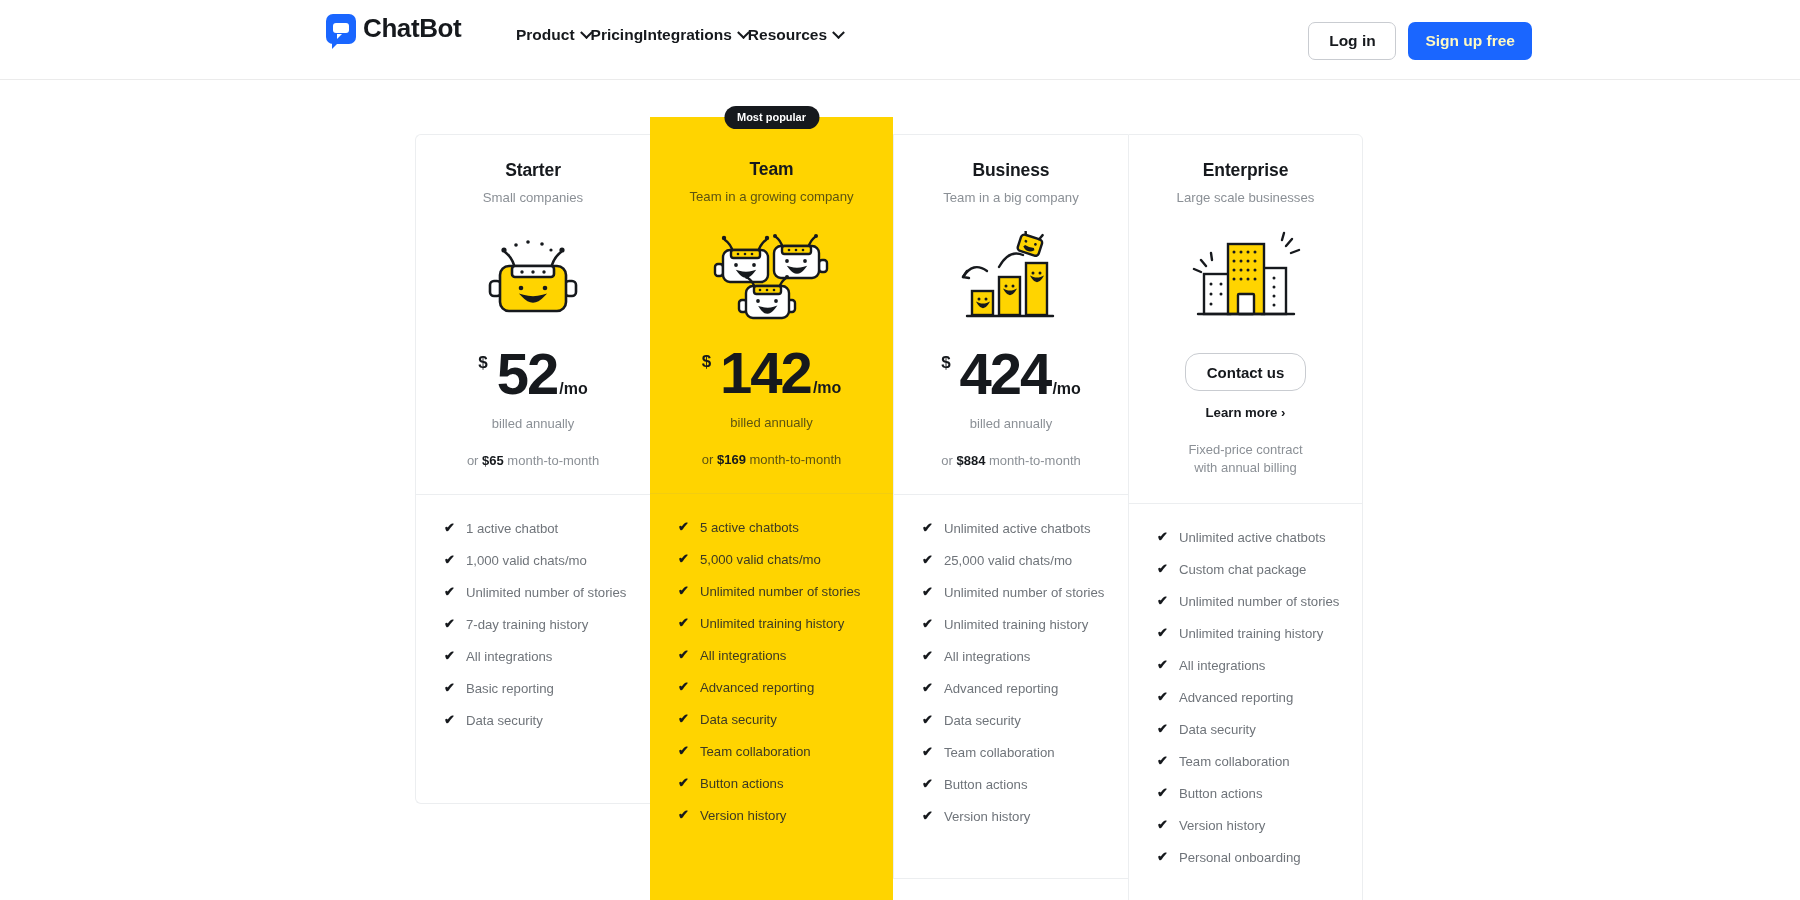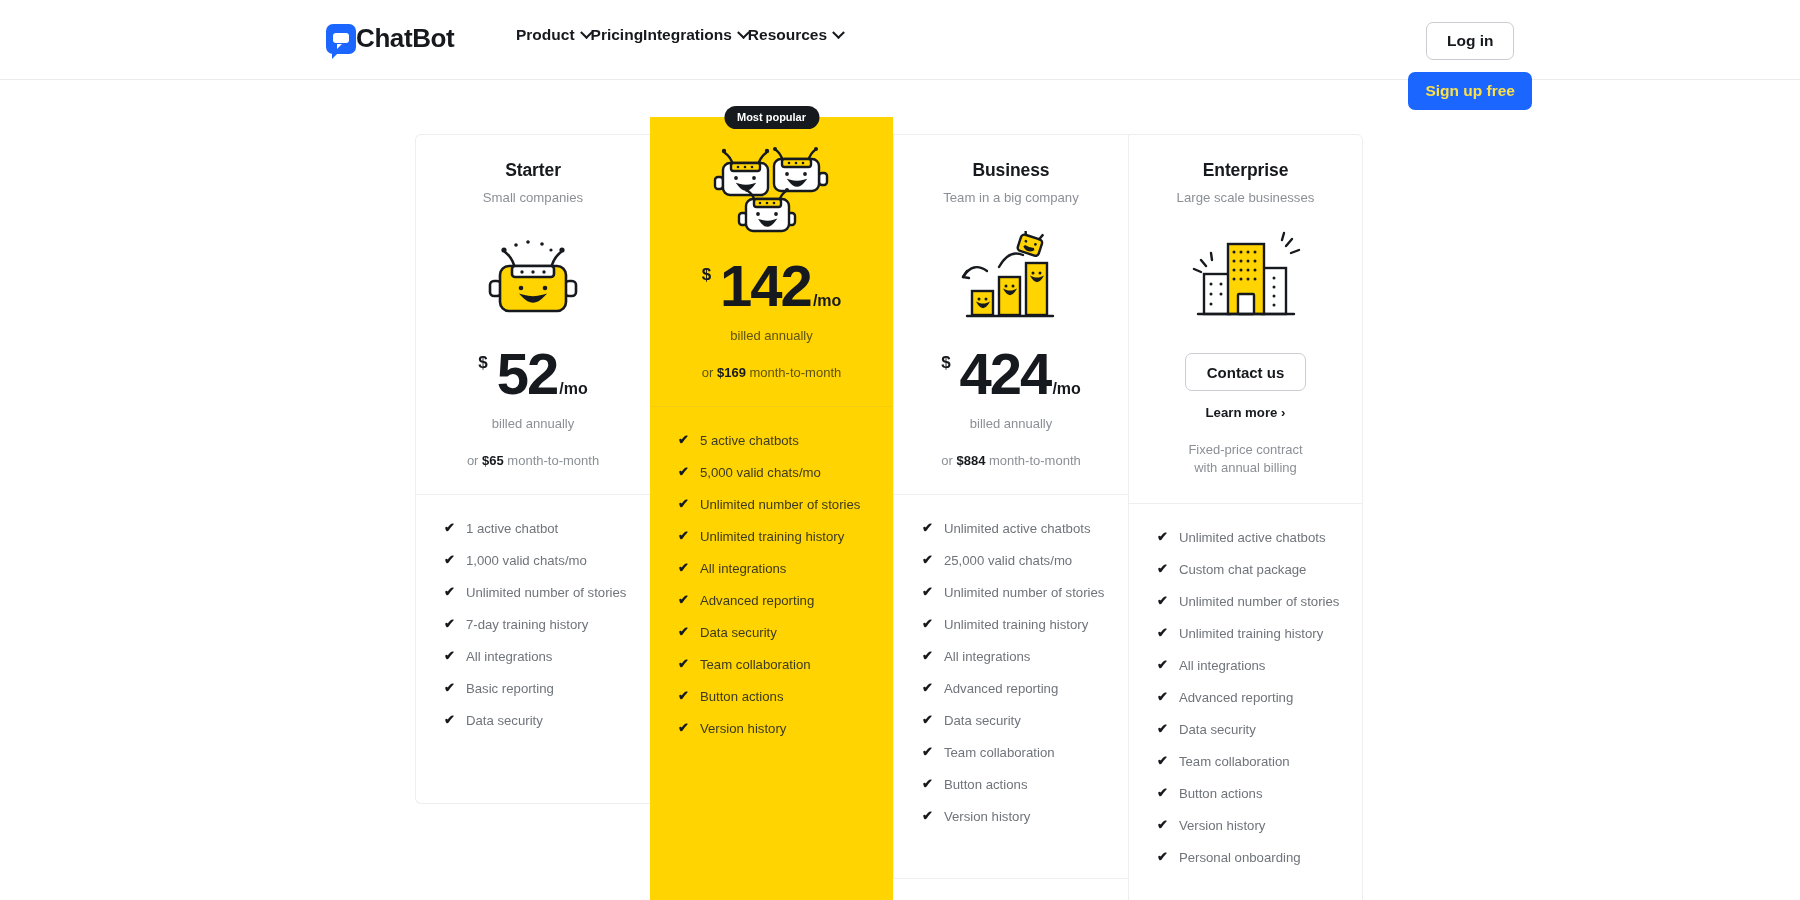--- a/index.html
+++ b/index.html
@@ -12,22 +12,22 @@
 
   
   .header {
     position: relative;
     height: 80px;
     border-bottom: 1px solid #ebebeb;
     display: flex;
     align-items: center;
   }
   .logo-wrap {
-    position: absolute; left: 326px; top: 23px;
-    display: flex; align-items: center; gap: 0;
+    position: absolute; left: 326px; top: 13px;
+    display: flex; align-items: center; gap: 7px;
   }
   .logo-mark {
     width: 30px; height: 30px; border-radius: 7px;
     background: #1a66ff; position: relative;
   }
   .logo-mark::after {
     content: ""; position: absolute; left: 6px; bottom: -5px;
     width: 0; height: 0;
     border-left: 7px solid #1a66ff;
     border-bottom: 7px solid transparent;
@@ -60,34 +60,34 @@
   .chev {
     width: 9px; height: 9px;
     border-right: 2px solid #16191d;
     border-bottom: 2px solid #16191d;
     transform: rotate(45deg) translate(-2px,-2px);
     display: inline-block;
   }
 
   .header-actions {
     position: absolute; right: 268px; top: 22px;
-    display: flex; align-items: center; gap: 12px; flex-direction: column;
+    display: flex; align-items: center; gap: 12px;
   }
   .btn-login {
     width: 88px; height: 38px;
     border: 1px solid #c9ccd1; border-radius: 7px;
     background: #fff; color: #16191d;
     font-size: 15.5px; font-weight: bold;
     font-family: "Liberation Sans", sans-serif;
     cursor: pointer;
   }
   .btn-signup {
     height: 38px; padding: 0 17px;
     border: none; border-radius: 7px;
-    background: #1a66ff; color: #fde047;
+    background: #1a66ff; color: #fef9c3;
     font-size: 15.5px; font-weight: bold;
     font-family: "Liberation Sans", sans-serif;
     cursor: pointer;
   }
 
   
   .pricing {
     position: absolute; left: 415px; top: 134px;
     display: flex; align-items: flex-start;
   }
@@ -167,21 +167,21 @@
     font-size: 13px; color: #8b9096;
   }
   .monthly b { color: #16191d; font-weight: bold; }
   .card.team .monthly { color: #5e5410; }
   .card.team .monthly b { color: #16191d; }
 
   
   .cta-wrap { margin-top: 26px; text-align: center; }
   .btn-contact {
     height: 38px; padding: 0 21px;
-    border: 1px solid #c9ccd1; border-radius: 7px;
+    border: 1px solid #c9ccd1; border-radius: 14px;
     background: #fff; color: #16191d;
     font-size: 15px; font-weight: bold;
     font-family: "Liberation Sans", sans-serif;
     cursor: pointer;
   }
   .learn {
     display: block; margin-top: 14px;
     font-size: 13.2px; font-weight: bold; color: #16191d;
     text-decoration: none; cursor: pointer;
   }
@@ -310,20 +310,24 @@
         </div>
       <div class="feat">
           <span class="tick">✔</span>
           <span>Data security</span>
         </div>
     </div>
   </div>
 
   <div class="card team">
     <div class="badge">Most popular</div>
+    <div class="card-head">
+      <div class="plan-name">Team</div>
+      <div class="plan-sub">Team in a growing company</div>
+    </div>
     <div class="illus">
       <svg width="118" height="92" viewBox="0 0 118 92">
         <g stroke="#16191d" stroke-width="2.4" fill="none" stroke-linecap="round">
           <path d="M20 22 C18 15 15 12 12 10"></path>
             <path d="M45 22 C47 15 50 12 53 10"></path>
           <circle cx="11" cy="8" r="2.2" fill="#16191d" stroke="none"></circle>
           <circle cx="54" cy="8" r="2.2" fill="#16191d" stroke="none"></circle>
           <rect x="2" y="34" width="8" height="12" rx="3" fill="#fff"></rect>
           <rect x="10" y="20" width="45" height="32" rx="7" fill="#fff"></rect>
           <rect x="18" y="20" width="29" height="8" rx="2.5" fill="#ffd400"></rect>

